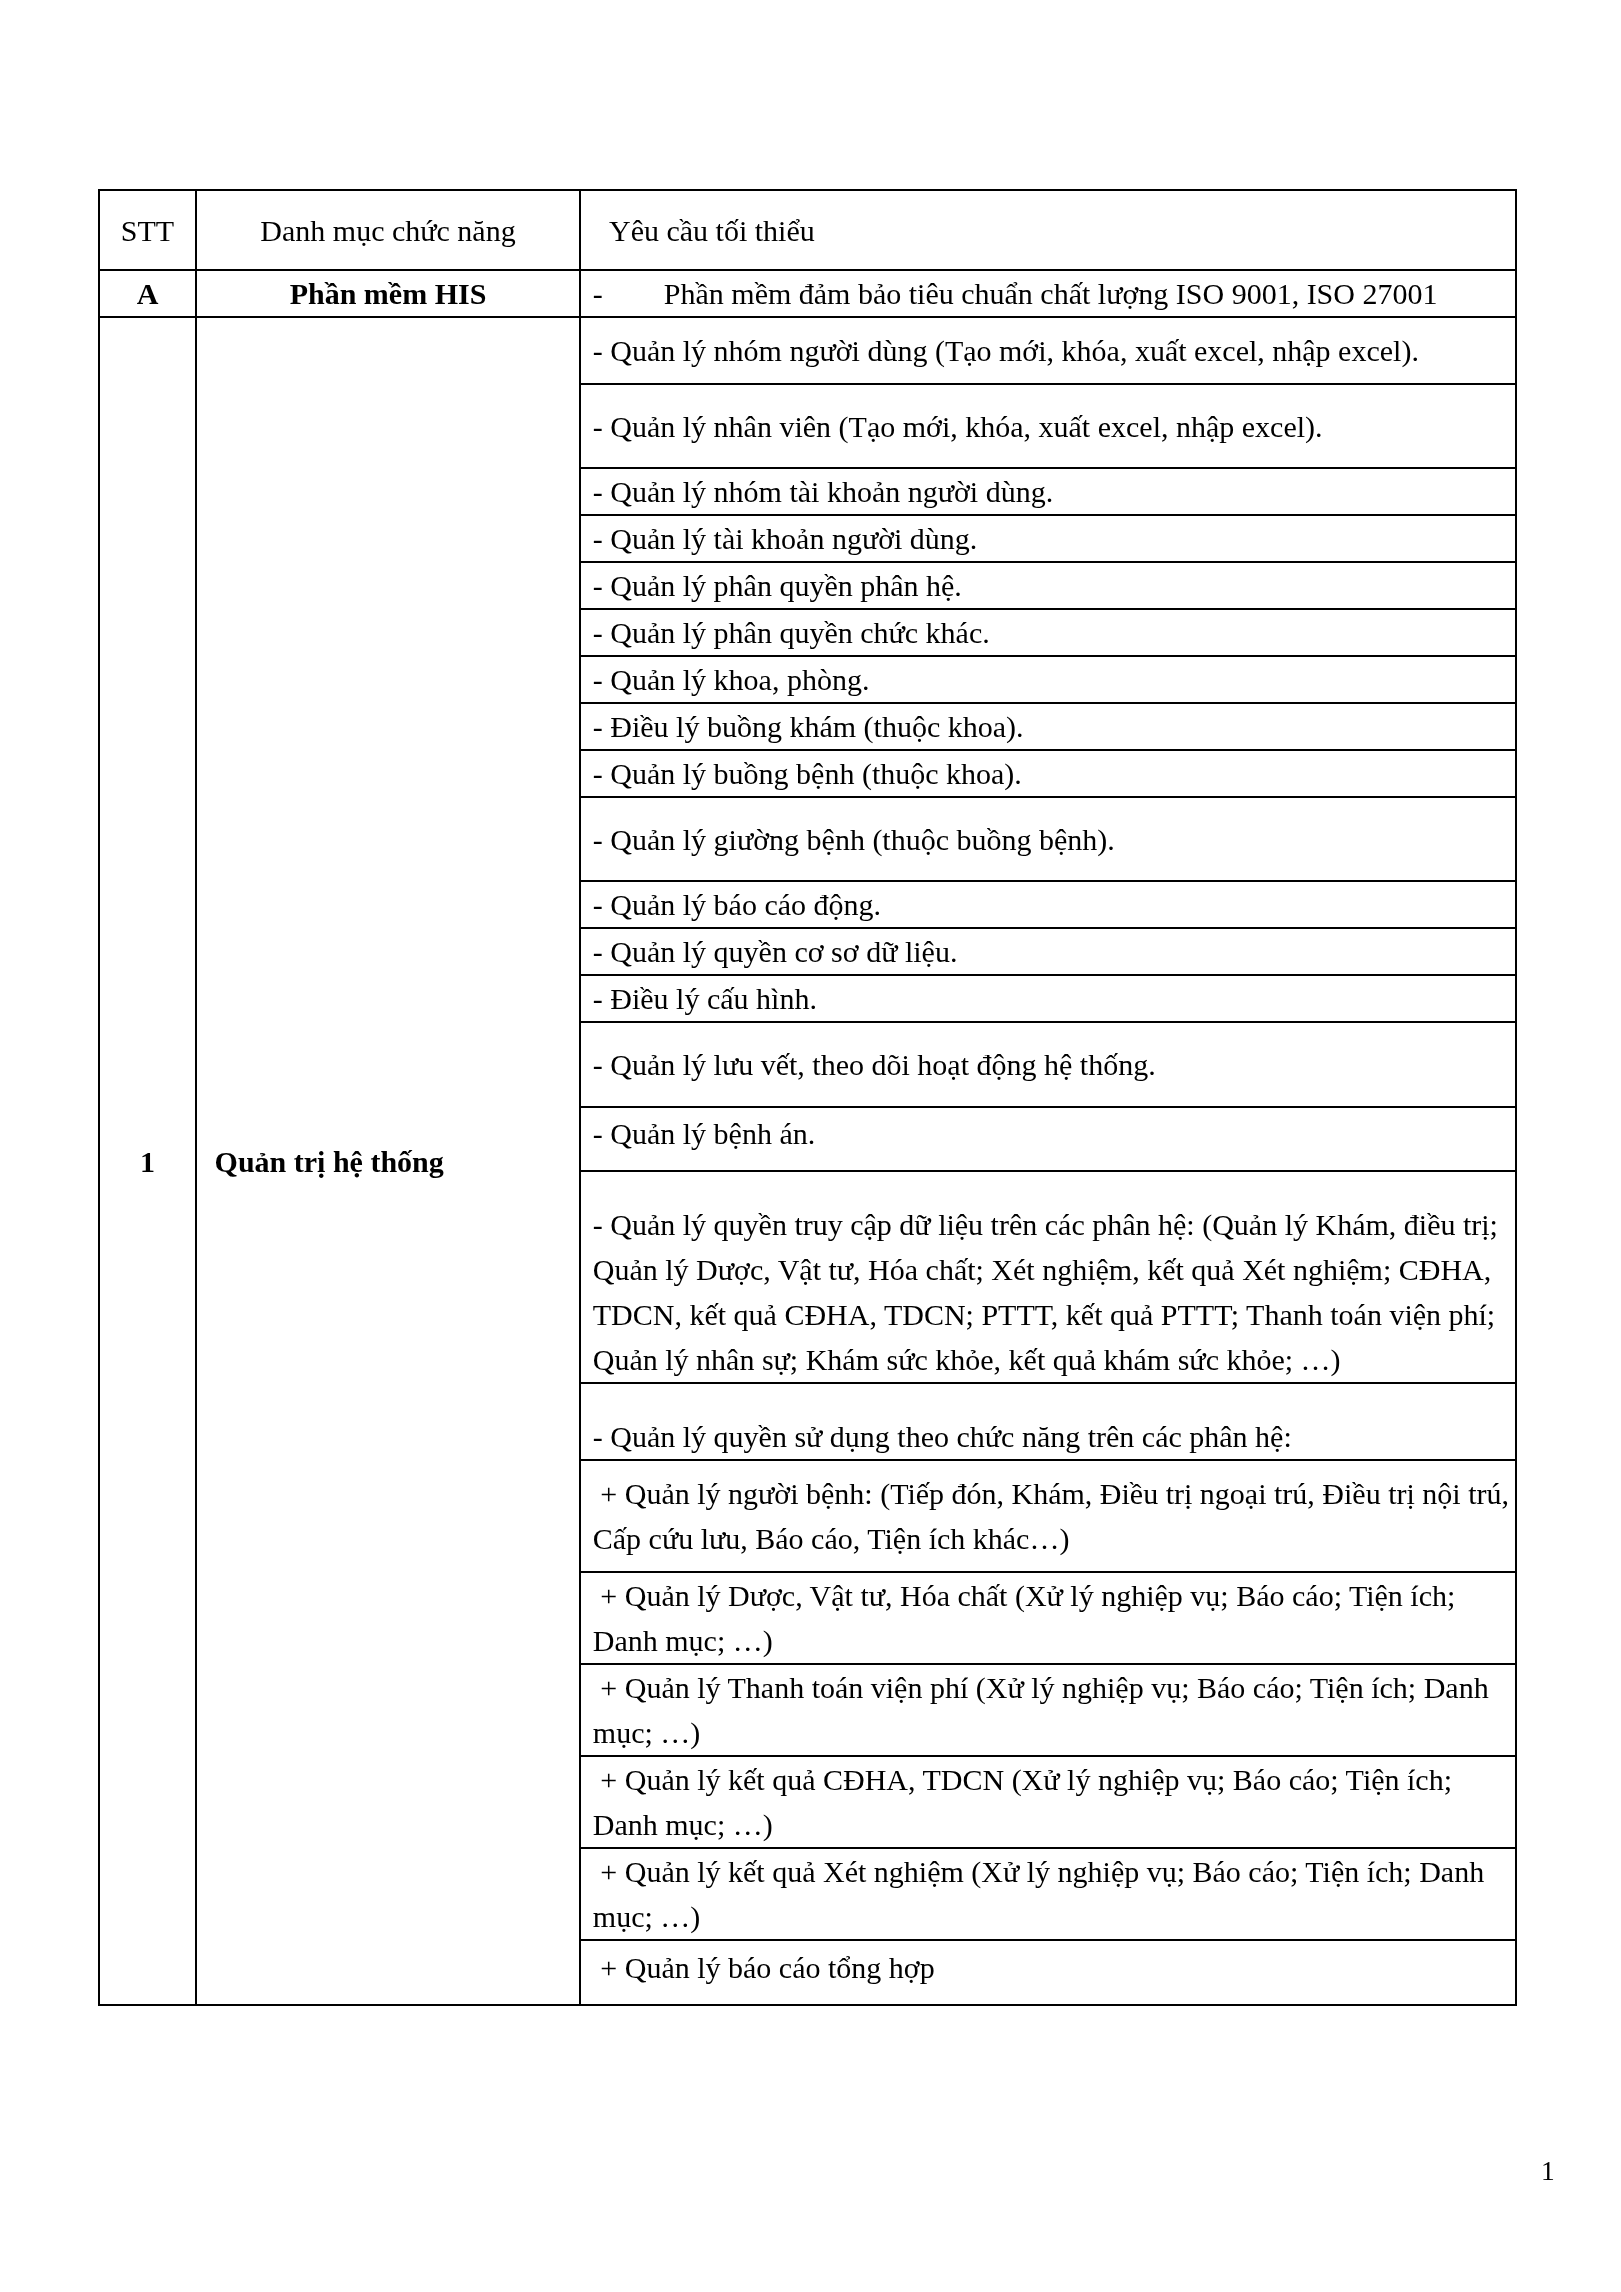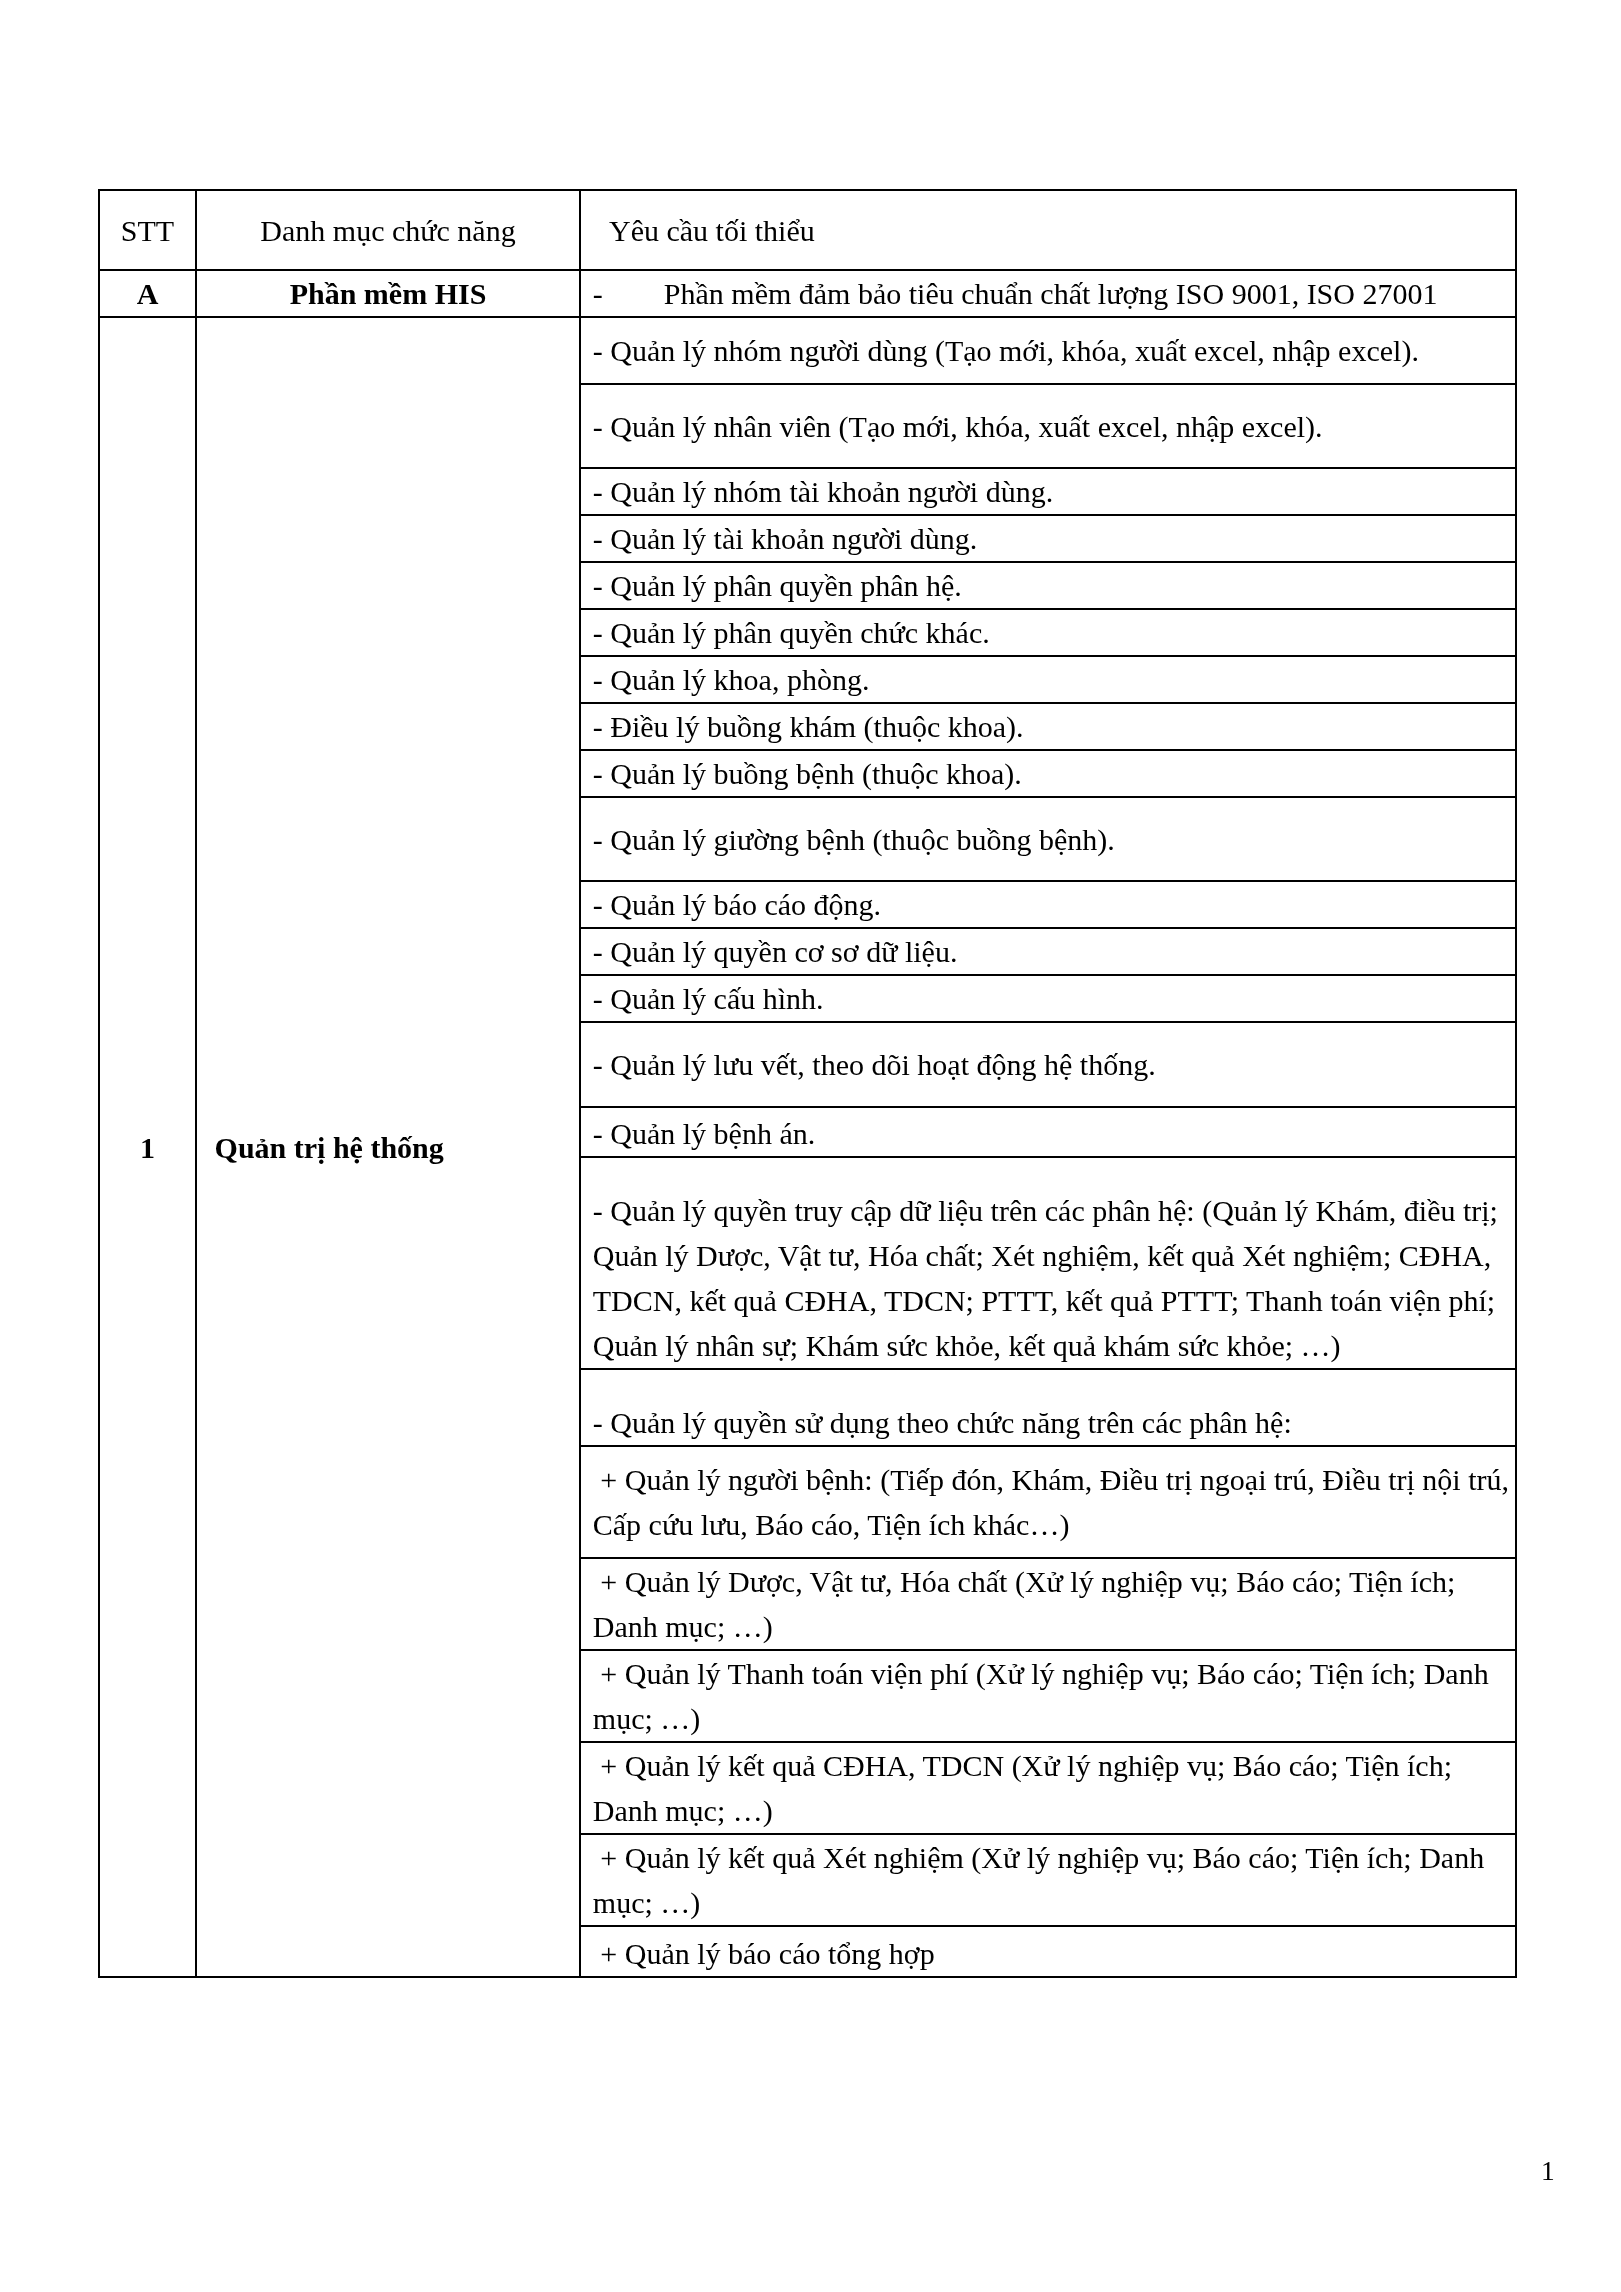--- a/index.html
+++ b/index.html
@@ -50,21 +50,21 @@
     margin-top: 23px;
   }
   td.category-cell.centered { text-align: center; padding: 0; }
   td.req-cell {
     text-align: left;
     white-space: pre-wrap;
     padding: 0 5.9px 0 11.8px;
   }
   td.req-cell.rowa { white-space: nowrap; border-radius: 10px; }
   td.req-cell .bullet { display: inline-block; width: 71px; }
-  td.pad-s  { padding-top: 3.9px;  padding-bottom: 0; }
+  td.pad-s  { padding-top: 3.9px;  padding-bottom: 14px; }
   td.pad-m  { padding-top: 9.8px; padding-bottom: 9.8px; }
   td.pad-l  { padding-top: 18.6px; padding-bottom: 18.6px; }
   td.pad-xl { padding-top: 30px; }
   .page-number {
     position: absolute;
     left: 1541px;
     top: 2156px;
     font-size: 27.4px;
     line-height: 31px;
   }
@@ -125,21 +125,21 @@
       <tr>
         <td class="req-cell pad-l">- Quản lý giường bệnh (thuộc buồng bệnh).</td>
       </tr>
       <tr>
         <td class="req-cell">- Quản lý báo cáo động.</td>
       </tr>
       <tr>
         <td class="req-cell">- Quản lý quyền cơ sơ dữ liệu.</td>
       </tr>
       <tr>
-        <td class="req-cell">- Quản lý cấu hình.</td>
+        <td class="req-cell">- Điều lý cấu hình.</td>
       </tr>
       <tr>
         <td class="req-cell pad-l">- Quản lý lưu vết, theo dõi hoạt động hệ thống.</td>
       </tr>
       <tr>
         <td class="req-cell pad-s">- Quản lý bệnh án.</td>
       </tr>
       <tr>
         <td class="req-cell pad-xl">- Quản lý quyền truy cập dữ liệu trên các phân hệ: (Quản lý Khám, điều trị; Quản lý Dược, Vật tư, Hóa chất; Xét nghiệm, kết quả Xét nghiệm; CĐHA, TDCN, kết quả CĐHA, TDCN; PTTT, kết quả PTTT; Thanh toán viện phí; Quản lý nhân sự; Khám sức khỏe, kết quả khám sức khỏe; …)</td>
       </tr>

